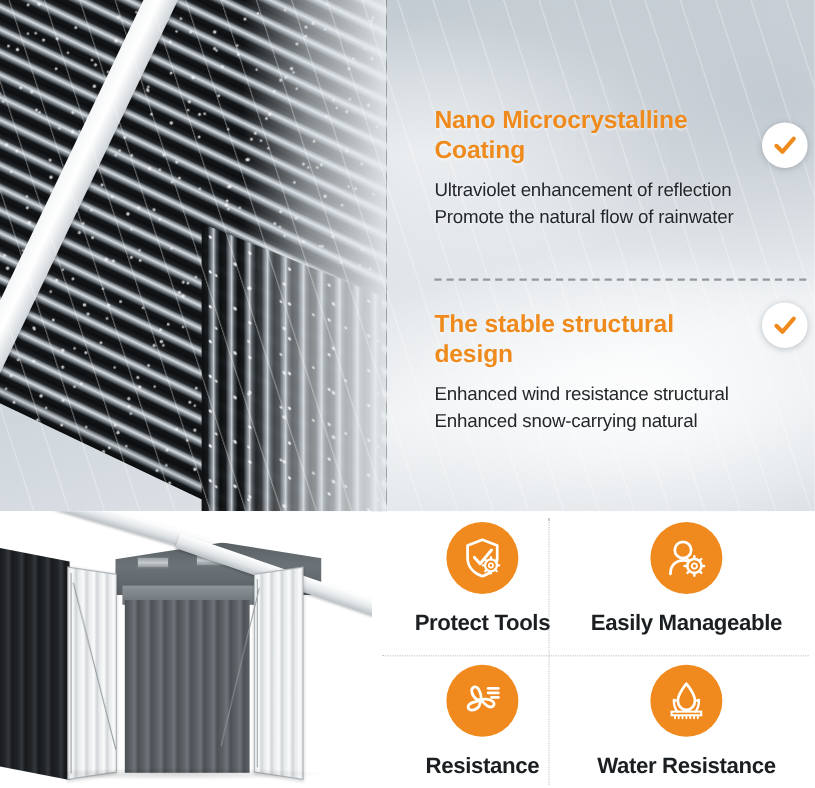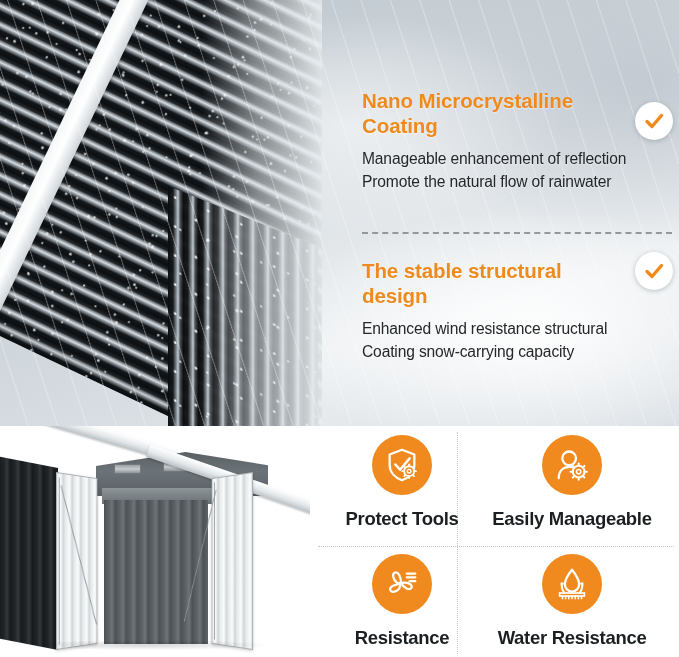--- a/index.html
+++ b/index.html
@@ -363,30 +363,30 @@
     <div class="roof-fade"></div>
   </div>
 
   <div class="rain-overlay"></div>
 
   <div class="features">
 
     <div class="feature-block one">
       <div class="feature-title">Nano Microcrystalline Coating</div>
       <div class="feature-lines">
-        <div class="feature-line">Manageable enhancement of reflection</div>
+        <div class="feature-line">Ultraviolet enhancement of reflection</div>
         <div class="feature-line">Promote the natural flow of rainwater</div>
       </div>
     </div>
 
     <div class="feature-block two">
       <div class="feature-title">The stable structural design</div>
       <div class="feature-lines">
         <div class="feature-line">Enhanced wind resistance structural</div>
-        <div class="feature-line">Coating snow-carrying capacity</div>
+        <div class="feature-line">Enhanced snow-carrying natural</div>
       </div>
     </div>
 
   </div>
 
   <div class="check-badge b1">
     <svg width="24" height="24" viewBox="0 0 24 24">
       <path d="M5 12.5 L10 17.5 L19.5 6.5" fill="none" stroke="#ef8a1d" stroke-width="3.4" stroke-linecap="round" stroke-linejoin="round"></path>
     </svg>
   </div>

